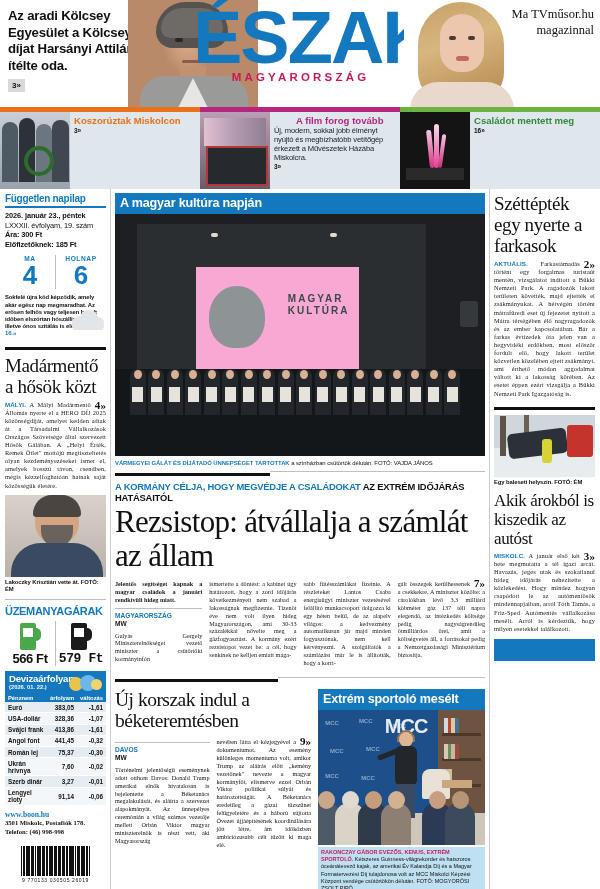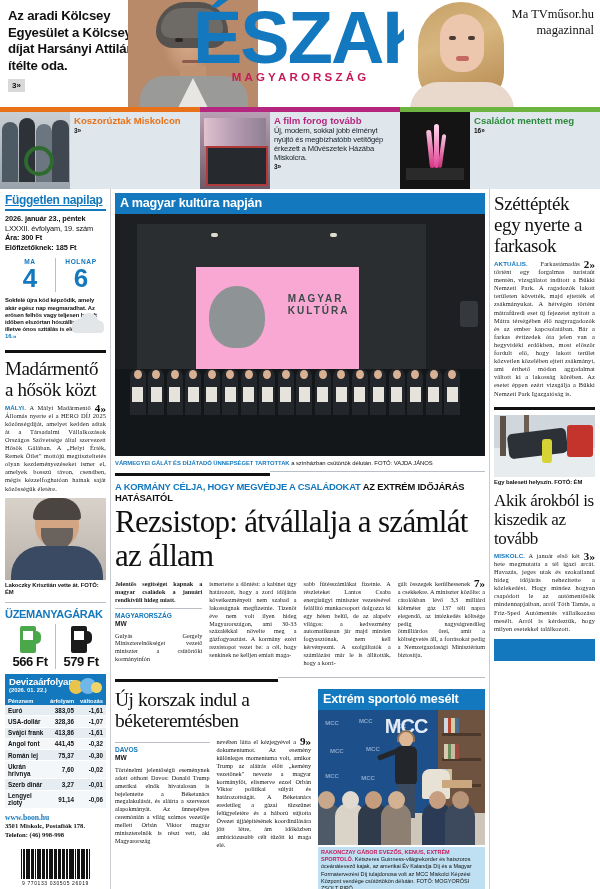--- a/index.html
+++ b/index.html
@@ -78,21 +78,21 @@
   .photo-fire .f1{position:absolute;left:28px;top:18px;width:5px;height:38px;background:linear-gradient(#f6c7e0,#d6337f);border-radius:3px;transform:rotate(-6deg);}
   .photo-fire .f2{position:absolute;left:34px;top:12px;width:5px;height:44px;background:linear-gradient(#ffd9ee,#e0429a);border-radius:3px;}
   .photo-fire .f3{position:absolute;left:40px;top:22px;width:4px;height:34px;background:linear-gradient(#f9c8e3,#cc2f78);border-radius:3px;transform:rotate(8deg);}
 
   
   .main{position:relative;width:600px;height:700px;padding:0;display:flex;}
   .colL{width:110px;flex:none;padding:4px 4px 0 5px;box-sizing:border-box;}
   .colC{width:380px;flex:none;padding:4px 4px 0 4px;box-sizing:border-box;border-left:1px solid #c9cdd1;border-right:1px solid #c9cdd1;}
   .colR{width:110px;flex:none;padding:4px 5px 0 4px;box-sizing:border-box;}
 
-  .fuggetlen{color:#1378bd;font-weight:bold;font-size:12px;letter-spacing:-0.3px;text-decoration:underline;}
+  .fuggetlen{color:#1378bd;font-weight:bold;font-size:10px;letter-spacing:-0.3px;}
   .rule-blue{height:2px;background:#1378bd;margin:2px 0 3px 0;}
   .imprint{font-size:7.4px;line-height:9.6px;font-weight:bold;color:#111;letter-spacing:-0.1px;}
   .imprint .lite{font-weight:normal;}
 
   .weatherrow{display:flex;margin-top:6px;}
   .wcell{flex:1;text-align:center;}
   .wcell.sep{border-left:1px solid #b9bfc4;}
   .wlab{color:#1378bd;font-weight:bold;font-size:6.6px;letter-spacing:0.6px;}
   .wtemp{color:#1378bd;font-weight:bold;font-size:26px;line-height:27px;}
 
@@ -113,21 +113,21 @@
   .photo-krisz{width:100%;height:82px;position:relative;overflow:hidden;background:linear-gradient(#d8d2cb,#b9b2aa);}
   .photo-krisz .head{position:absolute;left:30px;top:4px;width:44px;height:46px;border-radius:22px;background:#d3a582;}
   .photo-krisz .hairk{position:absolute;left:28px;top:0px;width:48px;height:22px;border-radius:24px 24px 4px 4px;background:#4b4541;}
   .photo-krisz .beard{position:absolute;left:36px;top:30px;width:32px;height:22px;border-radius:0 0 16px 16px;background:#6a625c;}
   .photo-krisz .body{position:absolute;left:6px;top:48px;width:92px;height:40px;border-radius:30px 30px 0 0;background:#3a4a63;}
   .cap{font-size:5.9px;line-height:7.3px;font-weight:bold;margin-top:2px;letter-spacing:-0.1px;}
 
   .fuelhead{color:#1378bd;font-weight:bold;font-size:11px;letter-spacing:-0.3px;margin-top:5px;}
   .fuelrow{display:flex;margin-top:4px;}
   .fuelcell{flex:1;text-align:center;}
-  .fuelcell.sep{border-left:1px solid #b9bfc4;}
+  .fuelcell.sep{border-left:1px solid #b9bfc4;font-family:Liberation Mono, monospace;}
   .pumpwrap{height:30px;display:flex;align-items:center;justify-content:center;}
   .pump{width:21px;height:27px;position:relative;}
   .pumpbody{position:absolute;left:0;top:0;width:16px;height:27px;border-radius:2px;}
   .pumpscreen{position:absolute;left:3px;top:5px;width:10px;height:9px;background:#ffffff;}
   .pumpnoz{position:absolute;left:15px;top:5px;width:6px;height:13px;border-radius:0 5px 5px 0;}
   .fuelprice{font-weight:bold;font-size:13px;letter-spacing:-0.4px;}
 
   .fxhead{background:#1378bd;color:#fff;padding:3px 4px 3px 4px;position:relative;overflow:hidden;}
   .fxhead .t{font-weight:bold;font-size:9.6px;line-height:10px;letter-spacing:-0.2px;}
   .fxhead .d{font-size:5.8px;font-weight:bold;opacity:.95;}
@@ -280,21 +280,21 @@
     </div>
 
     <div class="teaser" style="width:200px;">
       <div class="t-bar" style="background:#b5267f;"></div>
       <div class="t-body">
         <div class="t-photo photo-proj">
           <span class="top"></span>
             <span class="box"></span>
         </div>
         <div class="t-text">
-          <div class="t-head" style="color:#b5267f;">A film forog tovább</div>
+          <div class="t-head" style="color:#b5267f;margin-left:22px;">A film forog tovább</div>
           <div class="t-desc">Új, modern, sokkal jobb élményt nyújtó és megbízhatóbb vetítőgép érkezett a Művészetek Házába Miskolcra.</div>
           <div class="t-pg">3»</div>
         </div>
       </div>
     </div>
 
     <div class="teaser" style="width:200px;">
       <div class="t-bar" style="background:#6cb33f;"></div>
       <div class="t-body">
         <div class="t-photo photo-fire">
@@ -721,21 +721,21 @@
       <div class="rs-photo">
         <div class="snow"></div>
         <div class="tree"></div>
         <div class="tree2"></div>
         <div class="car"></div>
         <div class="van"></div>
         <div class="man"></div>
       </div>
       <div class="cap">Egy baleseti helyszín. FOTÓ: ÉM</div>
 
-      <div class="serif-head sm" style="margin-top:5px;">Akik árokból is kiszedik az tovább</div>
+      <div class="serif-head sm" style="margin-top:5px;">Akik árokból is kiszedik az autóst</div>
       <div class="body-serif">
         <span class="pgref">3»</span>
         <span class="kicker">MISKOLC.</span>
         <span>A január első két hete megmutatta a tél igazi arcát. Havazás, jeges utak és szokatlanul hideg időjárás nehezítette a közlekedést. Hogy mindez hogyan csapódott le az autómentősök mindennapjaiban, arról Tóth Tamás, a Friz-Sped Autómentés vállalkozása mesélt. Arról is kérdeztük, hogy milyen esetekkel találkozott.</span>
       </div>
 
       <div class="final-blue"></div>
     </div>
   </div>
 </div>

